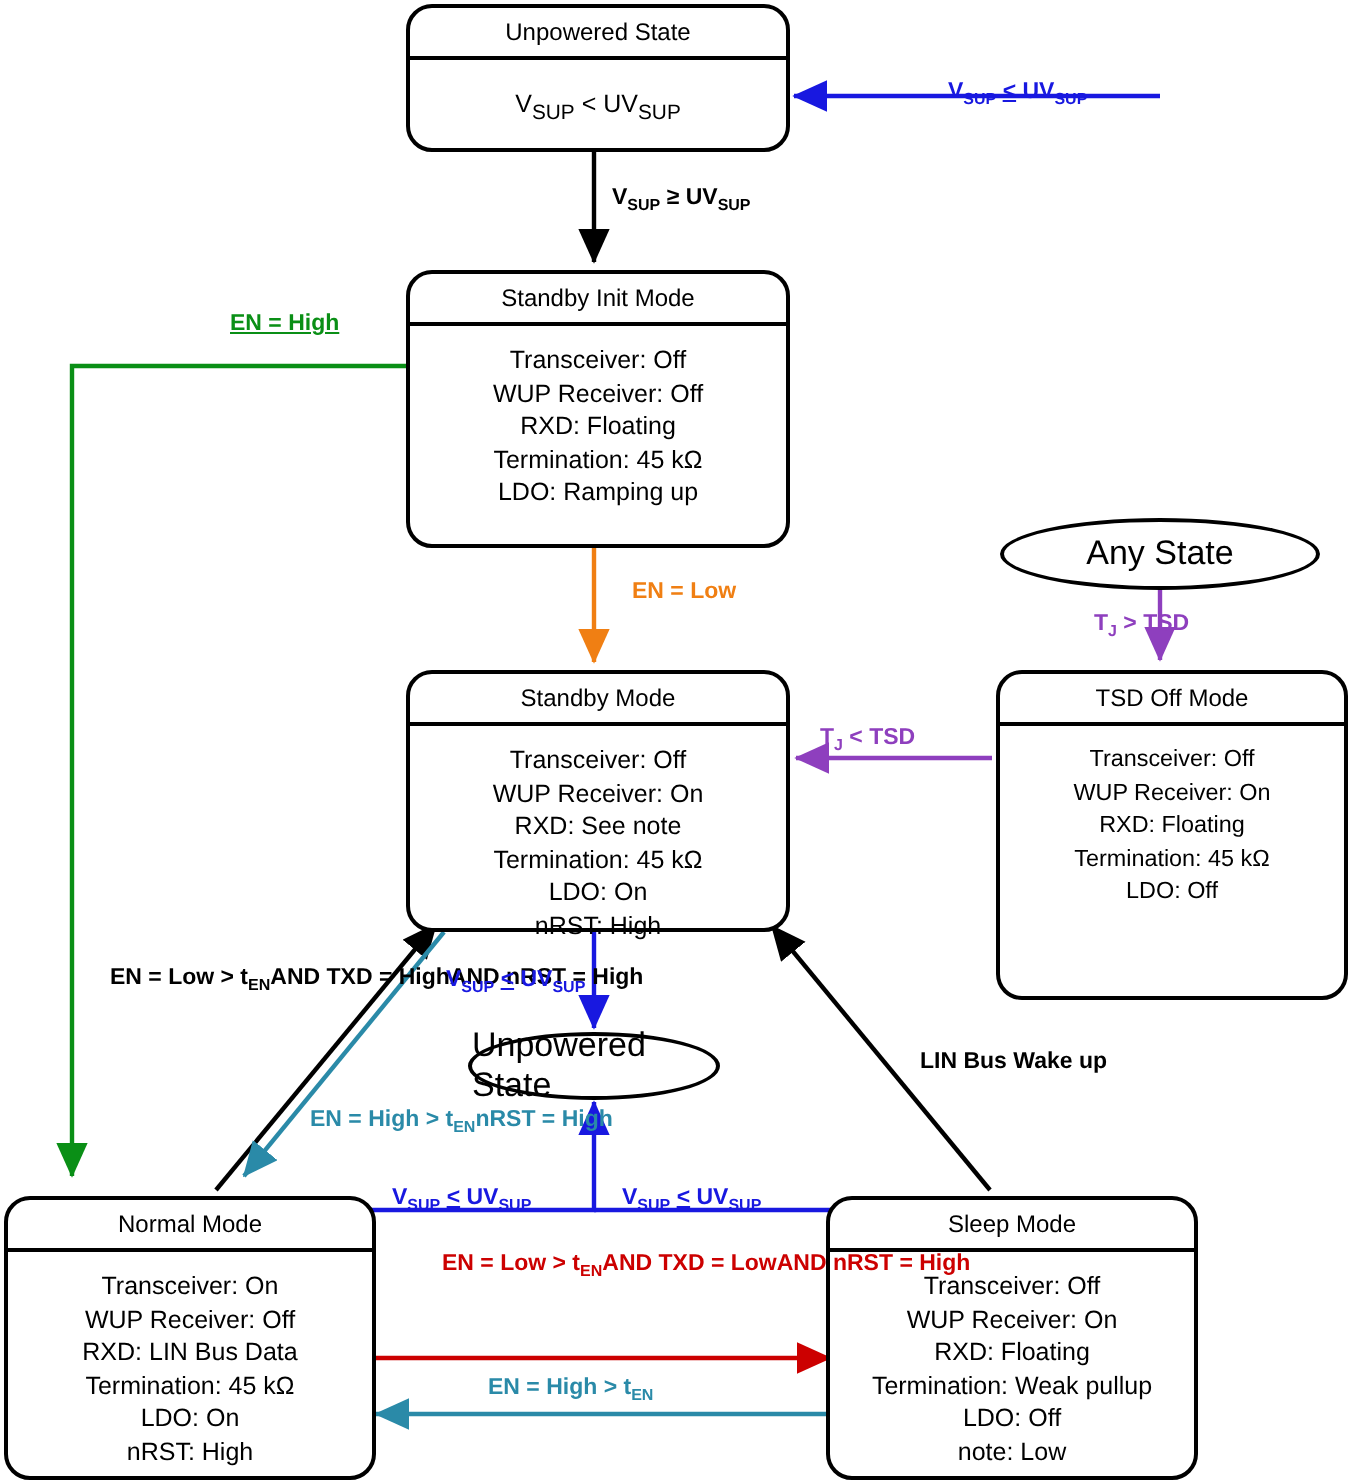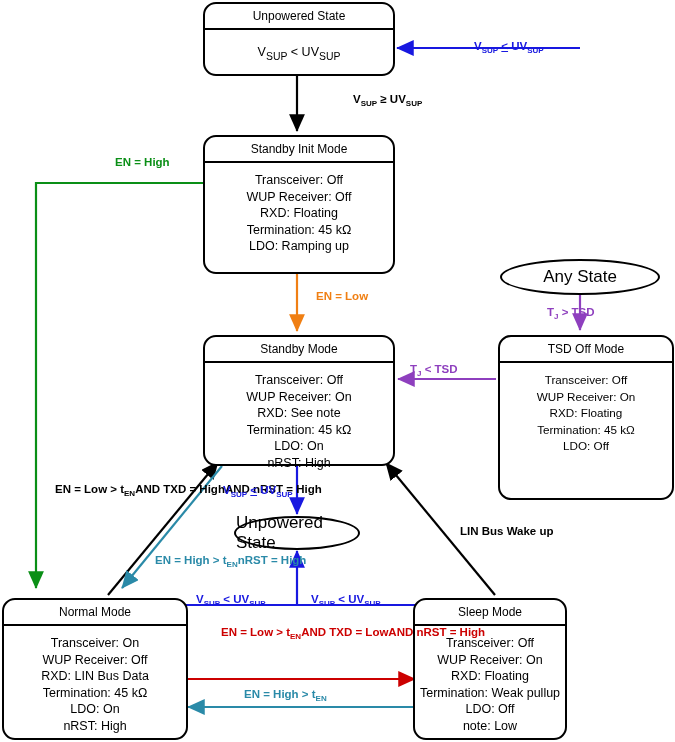--- a/index.html
+++ b/index.html
@@ -198,21 +198,21 @@
     <div class="state-body">
         <span class="ln">Transceiver: On</span>
         <span class="ln">WUP Receiver: Off</span>
         <span class="ln">RXD: LIN Bus Data</span>
         <span class="ln">Termination: 45 kΩ</span>
         <span class="ln">LDO: On</span>
         <span class="ln">nRST: High</span>
       </div>
   </div>
 
-  <div class="state-box" style="left:413px; top:598px; width:154px; height:142px;">
+  <div class="state-box" style="left:413px; top:598px; width:186px; height:142px;">
     <div class="state-title">Sleep Mode</div>
     <div class="state-body">
         <span class="ln">Transceiver: Off</span>
         <span class="ln">WUP Receiver: On</span>
         <span class="ln">RXD: Floating</span>
         <span class="ln">Termination: Weak pullup</span>
         <span class="ln">LDO: Off</span>
         <span class="ln">note: Low</span>
       </div>
   </div>
@@ -220,23 +220,23 @@
   <div class="ellipse" style="left:500px; top:259px; width:160px; height:36px;">
     <span>Any State</span>
   </div>
 
   <div class="ellipse" style="left:234px; top:516px; width:126px; height:34px;">
     <span>Unpowered State</span>
   </div>
 
   <div class="label c-blue" style="left:474px; top:39px;">V<sub>SUP</sub> <span class="u">&lt;</span> UV<sub>SUP</sub></div>
 
-  <div class="label c-black" style="left:306px; top:92px;margin-left:47px;">V<sub>SUP</sub> ≥ UV<sub>SUP</sub></div>
-
-  <div class="label c-green" style="left:115px; top:155px;">EN = High</div>
+  <div class="label c-black" style="left:306px; top:92px;">V<sub>SUP</sub> ≥ UV<sub>SUP</sub></div>
+
+  <div class="label c-green" style="left:115px; top:155px;text-decoration:underline;">EN = High</div>
 
   <div class="label c-orange" style="left:316px; top:289px;">EN = Low</div>
 
   <div class="label c-purple" style="left:508px; top:305px;margin-left:39px;">T<sub>J</sub> &gt; TSD</div>
 
   <div class="label c-purple" style="left:410px; top:362px;">T<sub>J</sub> &lt; TSD</div>
 
   <div class="label c-black" style="left:55px; top:445px;margin-top:37px;"><span class="ln">EN = Low &gt; t<sub>EN</sub></span><span class="ln">AND TXD = High</span><span class="ln">AND nRST = High</span></div>
 
   <div class="label c-teal center" style="left:155px; top:553px;"><span class="ln">EN = High &gt; t<sub>EN</sub></span><span class="ln">nRST = High</span></div>

